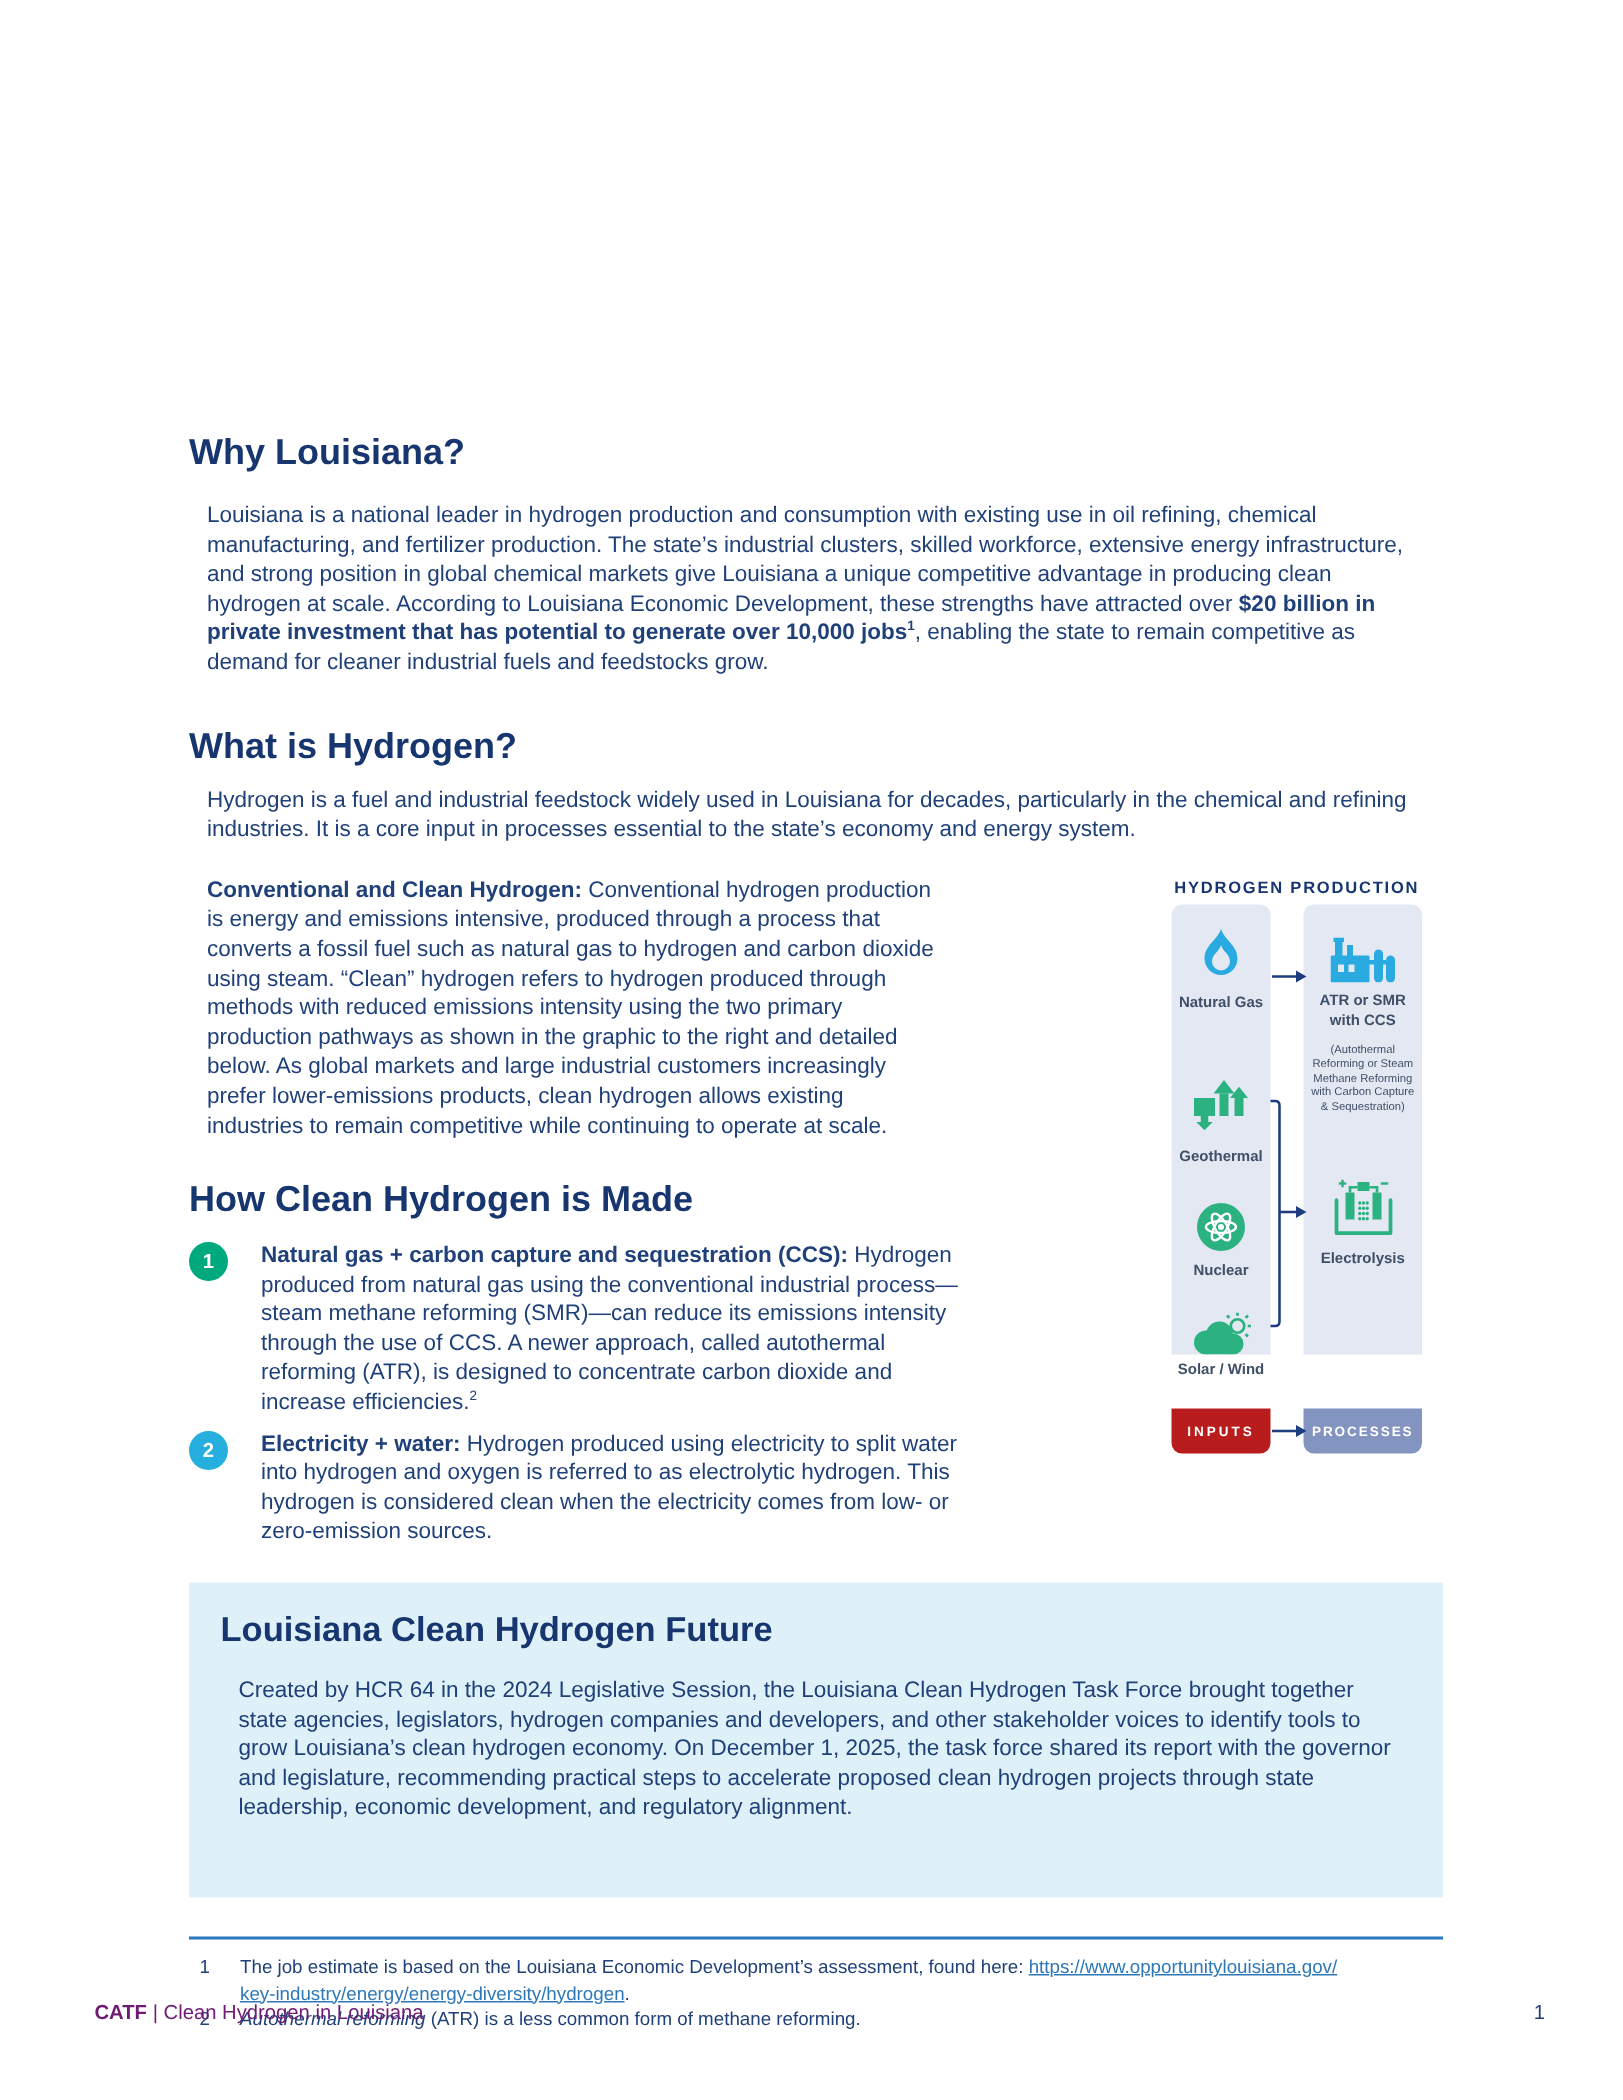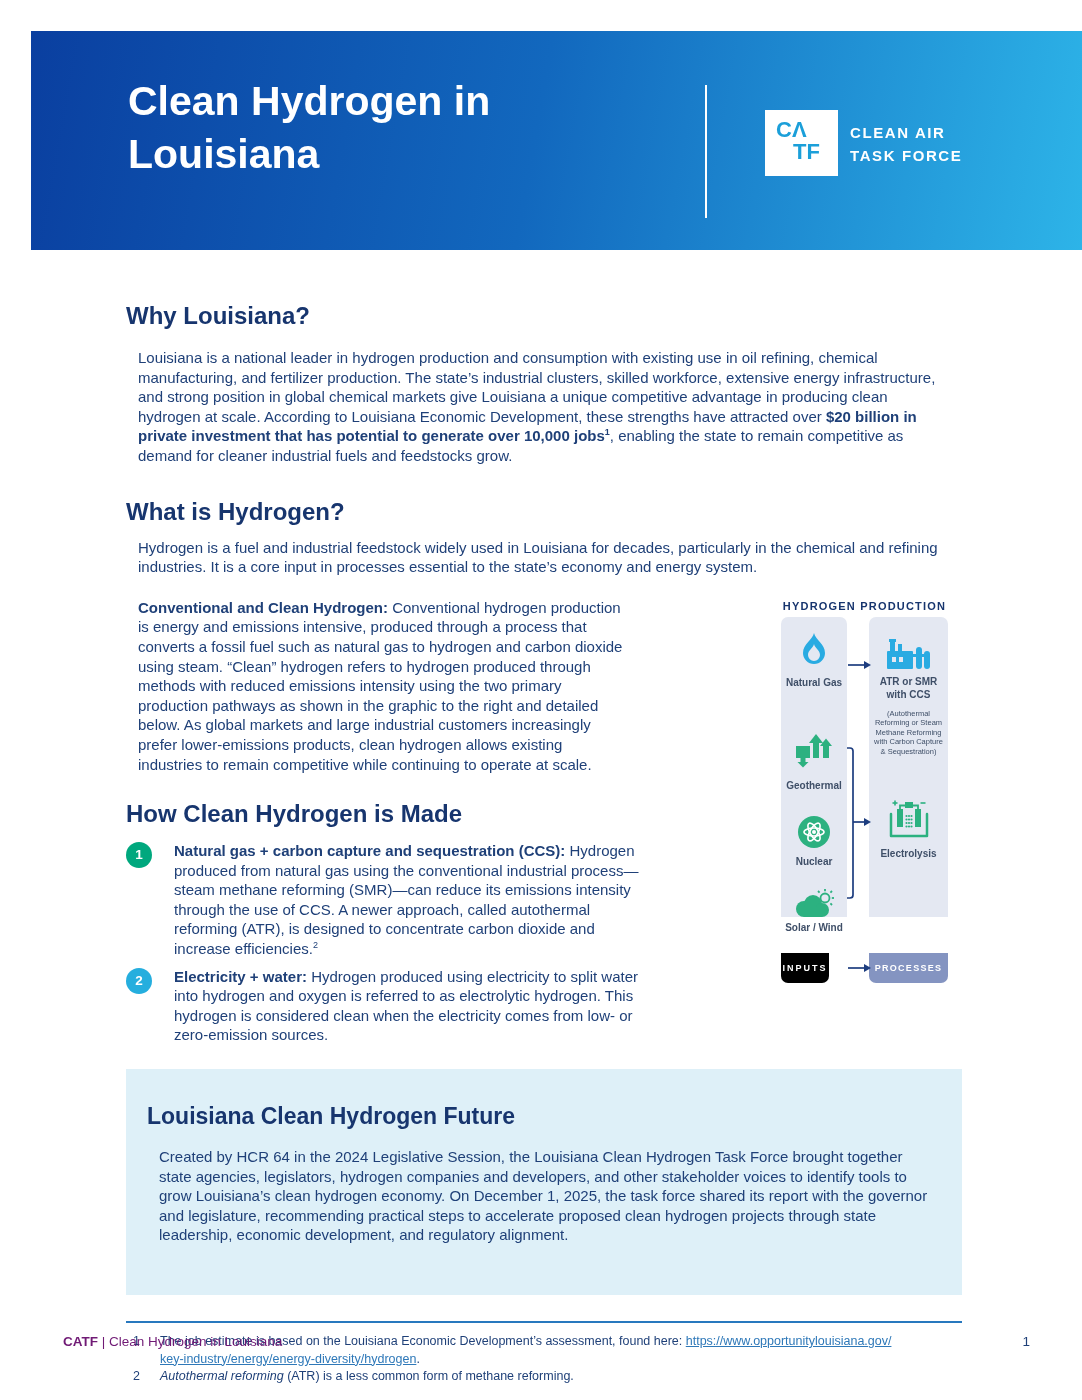--- a/index.html
+++ b/index.html
@@ -13,21 +13,21 @@
   .banner-divider{position:absolute;left:674px;top:54px;width:2px;height:133px;background:#fff;}
   .logo-box{position:absolute;left:734px;top:79px;width:73px;height:66px;background:#fff;}
   .logo-l1{position:absolute;left:11px;top:7px;font-size:22px;font-weight:bold;color:#1b9fd9;}
   .logo-l2{position:absolute;left:28px;top:29px;font-size:22px;font-weight:bold;color:#1b9fd9;}
   .logo-name{position:absolute;left:819px;top:90px;font-size:15px;font-weight:bold;color:#fff;
              letter-spacing:1.6px;line-height:23px;}
   
   .main{position:absolute;left:126px;top:250px;width:836px;}
   h2{font-size:24px;line-height:30px;font-weight:bold;color:#17356e;margin:0;}
   .p{font-size:15px;line-height:19.6px;margin:12px;}
-  .h-why{margin-top:51px;}
+  .h-why{margin-top:37px;}
   .p-why{margin-top:17px;}
   .h-what{margin-top:31px;}
   .p-what{margin-top:11px;}
   sup{vertical-align:super;font-size:9px;line-height:0;}
   .bsup{font-weight:bold;}
   
   .two-col{position:relative;margin-top:21px;min-height:394px;}
   .col-left{width:516px;}
   .h-how{margin-top:25px;}
   .item{display:flex;align-items:flex-start;}
@@ -40,57 +40,48 @@
   .item-text{margin-left:22px;width:566px;font-size:15px;line-height:19.6px;}
   
   .graphic{position:absolute;left:655px;top:2px;width:167px;height:390px;}
   .g-title{position:absolute;left:0;top:0;width:100%;text-align:center;font-size:11px;
            font-weight:bold;letter-spacing:1.2px;color:#17356e;}
   .gpanel{position:absolute;top:17px;height:300px;background:#e4e8f2;border-radius:7px 7px 0 0;}
   .gpanel-left{left:0;width:66px;}
   .gpanel-right{left:88px;width:79px;}
   .gfoot{position:absolute;top:353px;height:30px;border-radius:0 0 7px 7px;color:#fff;
          font-size:9px;font-weight:bold;letter-spacing:2px;text-align:center;line-height:30px;}
-  .gfoot-inputs{left:0;width:48px;background:#000000;}
+  .gfoot-inputs{left:0;width:66px;background:#b91c1c;}
   .gfoot-processes{left:88px;width:79px;background:#8494c1;letter-spacing:1.3px;}
   .icon-wrap{position:absolute;width:100%;display:flex;justify-content:center;}
   .g-label{position:absolute;width:100%;text-align:center;font-size:10px;font-weight:bold;
            color:#3f4f68;line-height:12px;}
   .g-sub{position:absolute;left:3px;width:73px;text-align:center;font-size:7.5px;
          line-height:9.5px;color:#3f4f68;}
   .connectors{position:absolute;left:0;top:0;}
   
-  .callout{margin-top:24px;background:#def0f8;width:795px;padding:32px 20px 38px 21px;}
+  .callout{margin-top:24px;background:#def0f8;width:795px;padding:16px 20px 38px 21px;}
   .callout h2{font-size:23px;}
   .callout .p{margin-top:16px;}
   
   .footnotes{margin-top:26px;border-top:2px solid #2878be;padding-top:10px;}
   .fn-row{display:flex;font-size:12.5px;line-height:17.5px;}
   .fn-num{margin-left:7px;width:27px;flex:none;}
   .fn-text{width:790px;}
   .fn-link{color:#2e78b8;text-decoration:underline;}
   .italic{font-style:italic;}
   
   .footer{position:absolute;left:63px;top:1334px;font-size:13.5px;color:#701a75;}
   .page-num{position:absolute;right:52px;top:1334px;font-size:13.5px;color:#1f4078;}
 </style>
 </head>
 <body>
 
 <div class="page">
 
-  <div class="banner">
-    <div class="banner-title"><span>Clean Hydrogen in</span><br><span>Louisiana</span></div>
-    <div class="banner-divider"></div>
-    <div class="logo-box">
-      <span class="logo-l1">CΛ</span>
-      <span class="logo-l2">TF</span>
-    </div>
-    <div class="logo-name"><span>CLEAN AIR</span><br><span>TASK FORCE</span></div>
-  </div>
 
   <div class="main">
 
     <h2 class="h-why">Why Louisiana?</h2>
     <p class="p p-why"><span>Louisiana is a national leader in hydrogen production and consumption with existing use in oil refining, chemical manufacturing, and fertilizer production. The state’s industrial clusters, skilled workforce, extensive energy infrastructure, and strong position in global chemical markets give Louisiana a unique competitive advantage in producing clean hydrogen at scale. According to Louisiana Economic Development, these strengths have attracted over </span><b>$20 billion in private investment that has potential to generate over 10,000 jobs</b><sup class="bsup">1</sup><span>, enabling the state to remain competitive as demand for cleaner industrial fuels and feedstocks grow.</span></p>
 
     <h2 class="h-what">What is Hydrogen?</h2>
     <p class="p p-what">Hydrogen is a fuel and industrial feedstock widely used in Louisiana for decades, particularly in the chemical and refining industries. It is a core input in processes essential to the state’s economy and energy system.</p>
 
     <div class="two-col">

